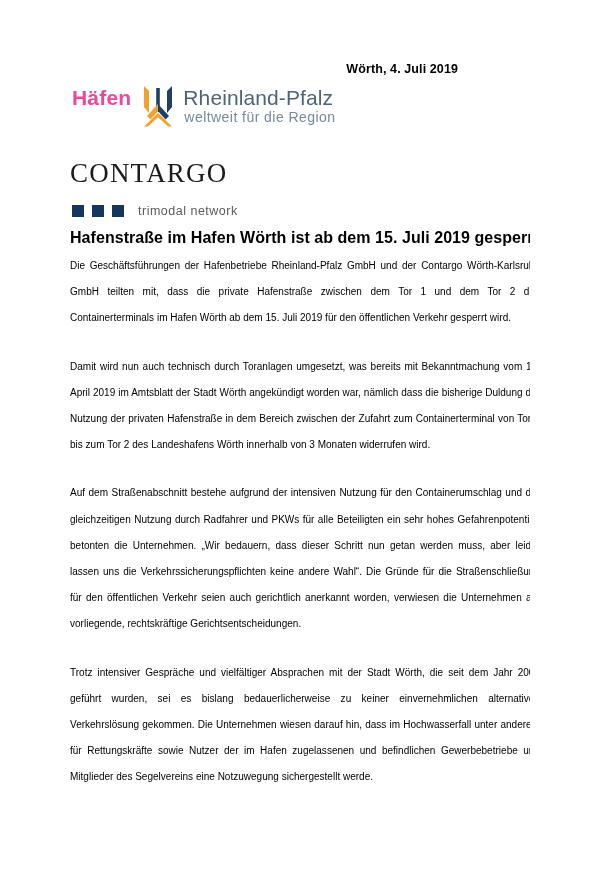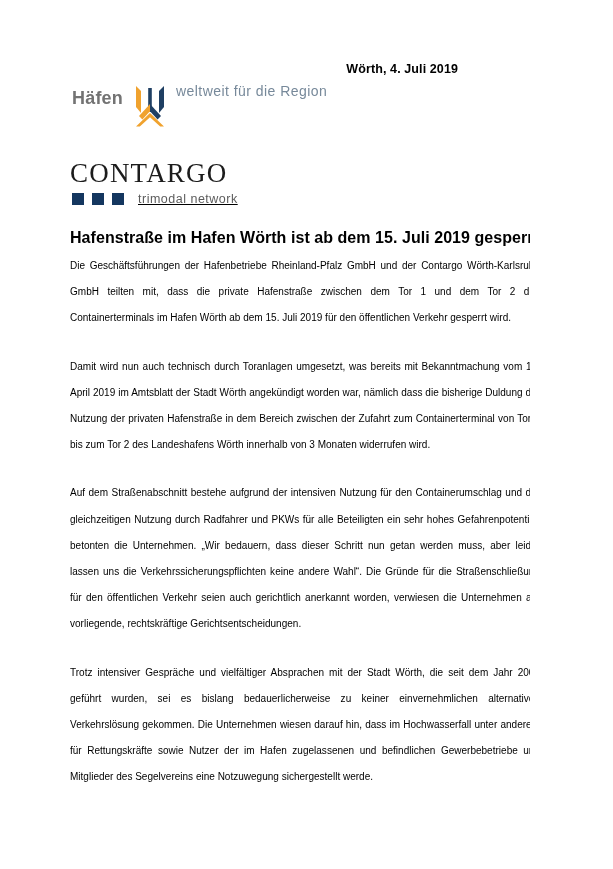--- a/index.html
+++ b/index.html
@@ -36,23 +36,23 @@
   
   .logo-hafen {
     position: absolute;
     top: 84px;
     left: 72px;
     display: flex;
     align-items: flex-start;
     height: 50px;
   }
   .logo-hafen .word-hafen {
-    font-size: 18px;
+    font-size: 21px;
     font-weight: bold;
-    color: #737373;
+    color: #ec4899;
     line-height: 28px;
     letter-spacing: 0.2px;
   }
   .logo-mark {
     width: 42px;
     height: 46px;
     margin: 0 4px 0 6px;
     flex: 0 0 auto;
     position: relative;
     top: -2px;
@@ -90,23 +90,22 @@
     font-size: 27px;
     font-weight: normal;
     letter-spacing: 1.2px;
     color: #1c1c1c;
     line-height: 30px;
     font-family: Liberation Serif, serif;
   }
   .contargo-sub {
     display: flex;
     align-items: center;
-    margin-top: 4px;
+    margin-top: 16px;
     padding-left: 2px;
-    text-decoration: underline;
   }
   .contargo-sub .sq {
     width: 12px;
     height: 12px;
     background: #14365f;
     margin-right: 8px;
     flex: 0 0 auto;
   }
   .contargo-sub .sub-text {
     font-size: 12.5px;
@@ -169,20 +168,21 @@
         <path d="M19.2 6 L22.8 6 L22.8 26 L19.2 26 Z" fill="#1f3f63"></path>
 
         <path d="M21 22 L32 34 L28.6 37.6 L21 29.2 Z" fill="#1f3f63"></path>
         <path d="M21 22 L10 34 L13.4 37.6 L21 29.2 Z" fill="#f0a22e"></path>
 
         <path d="M21 31 L35 44.5 L31.2 44.5 L21 35.2 L10.8 44.5 L7 44.5 Z" fill="#f0a22e"></path>
       </svg>
     </span>
 
     <span class="logo-right">
+      <span class="word-rlp">Rheinland-Pfalz</span>
       <span class="tagline">weltweit für die Region</span>
     </span>
   </div>
 
   <div class="logo-contargo">
     <div class="word-contargo">CONTARGO</div>
     <div class="contargo-sub">
       <span class="sq"></span>
       <span class="sq"></span>
       <span class="sq"></span>

